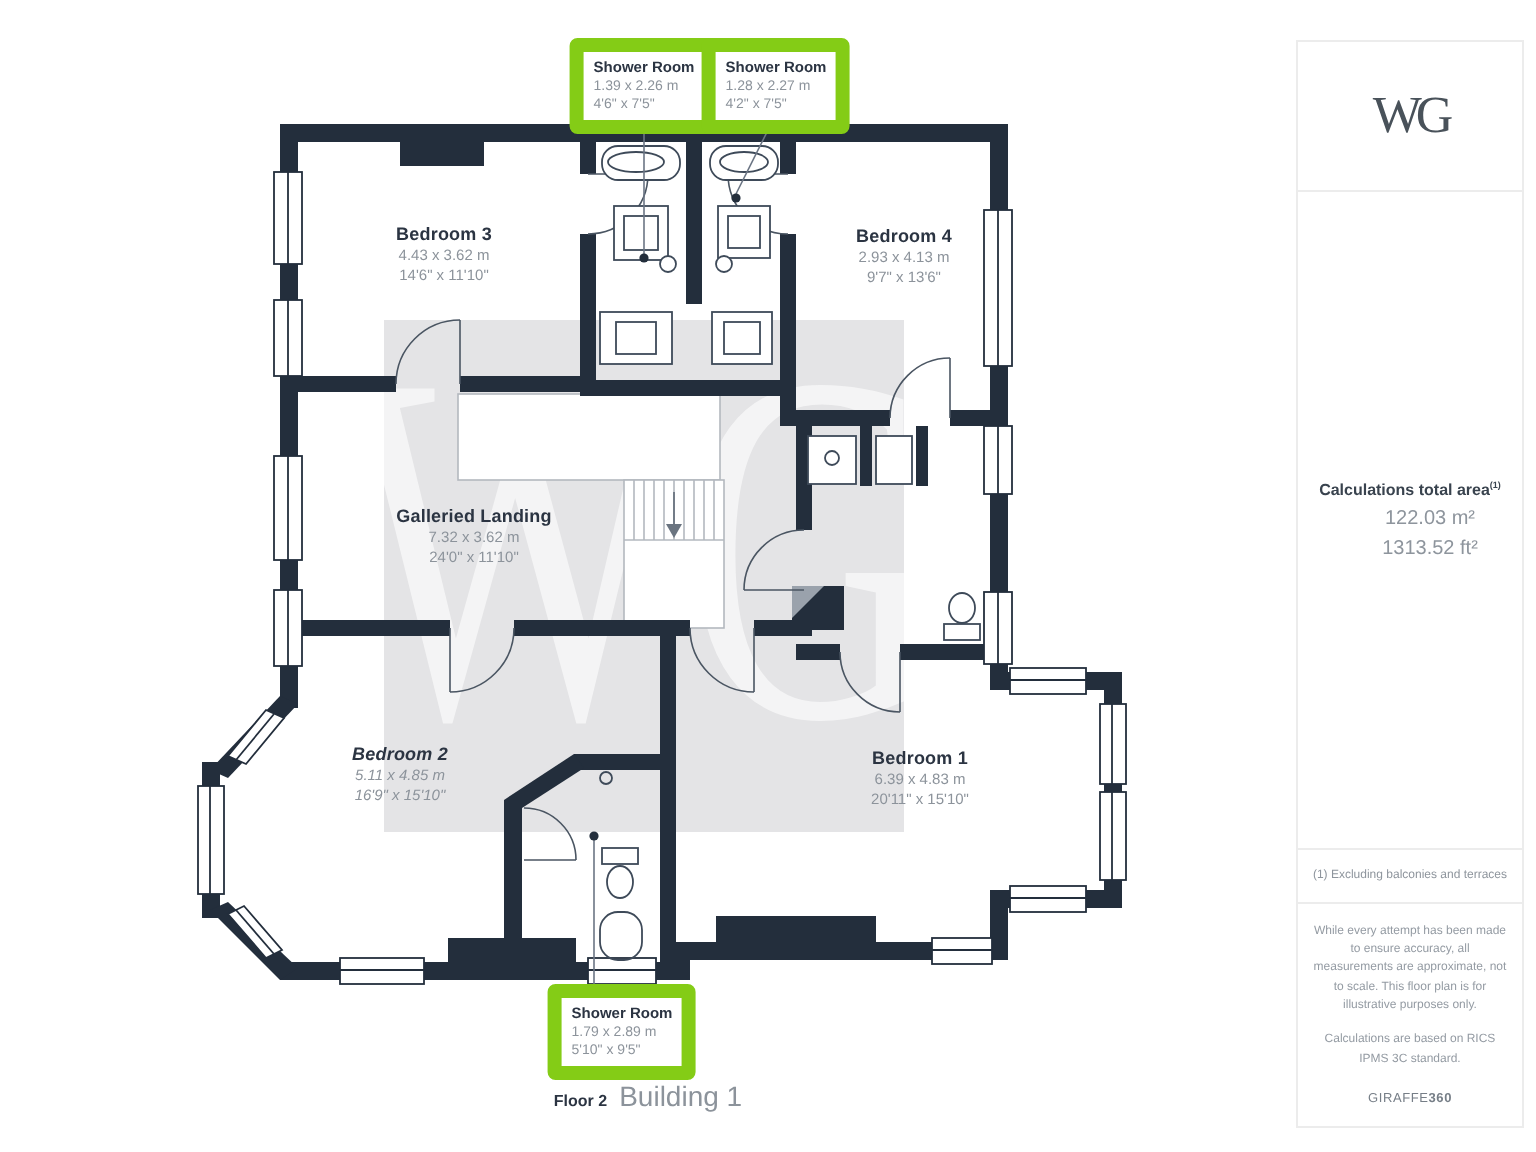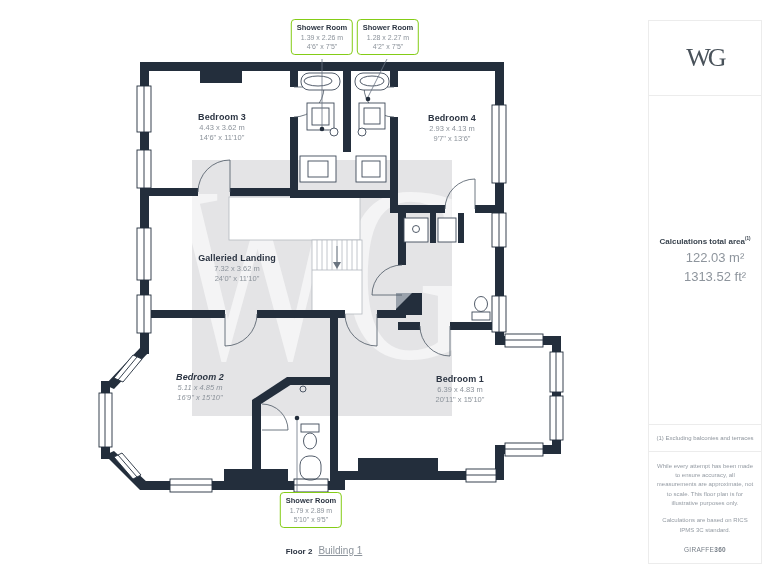--- a/index.html
+++ b/index.html
@@ -2,37 +2,37 @@
 <html><head>
 <meta charset="utf-8">
 <style>
   html,body{margin:0;padding:0;background:#fff;width:768px;height:576px;overflow:hidden;
     font-family:"Liberation Sans",sans-serif;}
   #stage{position:relative;width:768px;height:576px;background:#fff;}
   svg{position:absolute;left:0;top:0;}
   .room-label{position:absolute;transform:translate(-50%,-50%);text-align:center;line-height:1.25;white-space:nowrap;z-index:5;}
   .room-label .rname{font-weight:bold;font-size:9px;color:#2b3442;letter-spacing:.1px;}
   .room-label .rdim{font-size:7.5px;color:#8c939b;}
-  .callout{position:absolute;transform:translate(-50%,0);text-align:center;line-height:1.3;
-    background:#fff;border:1px solid #84cc16;border-radius:4px;padding:3px 5px;white-space:nowrap;z-index:6;}
+  .callout{position:absolute;transform:translate(-50%,0);line-height:1.3;
+    background:#fff;border:7px solid #84cc16;border-radius:4px;padding:3px 5px;white-space:nowrap;z-index:6;}
   .callout .rname{font-weight:bold;font-size:7.5px;color:#2b3442;display:block;}
   .callout .rdim{font-size:7px;color:#8c939b;display:block;}
   .plan-footer{position:absolute;left:0;top:540px;width:648px;text-align:center;z-index:5;}
   .plan-footer .ffloor{font-weight:bold;font-size:8px;color:#2b3442;margin-right:6px;}
-  .plan-footer .fbuild{font-size:10px;color:#8c939b;text-decoration:underline;}
+  .plan-footer .fbuild{font-size:14px;color:#8c939b;}
   
   .sidebar{position:absolute;left:648px;top:20px;width:112px;height:542px;background:#fff;
     border:1px solid #ececec;display:flex;flex-direction:column;z-index:4;}
   .sb-logo{height:74px;flex:0 0 auto;display:flex;align-items:center;justify-content:center;
     border-bottom:1px solid #ececec;font-family:"Liberation Serif",serif;font-size:26px;
     color:#49525a;letter-spacing:-3px;}
   .sb-area{flex:1 1 auto;display:flex;flex-direction:column;align-items:center;justify-content:center;text-align:center;}
   .sb-area .atitle{font-size:8px;font-weight:bold;color:#39434e;}
   .sb-area .atitle sup{font-size:4.5px;}
-  .sb-area .aval{font-size:13px;color:#8e959d;margin-top:4px;margin-left:20px;}
+  .sb-area .aval{font-size:10px;color:#8e959d;margin-top:4px;margin-left:20px;}
   .sb-note{flex:0 0 auto;border-top:1px solid #ececec;border-bottom:1px solid #ececec;
     padding:10px 6px;font-size:6px;color:#8e959d;text-align:center;}
   .sb-disc{flex:0 0 auto;padding:10px 7px 8px 7px;font-size:6px;color:#949ba3;text-align:center;line-height:1.55;}
   .sb-disc .p2{margin-top:8px;}
   .sb-brand{margin-top:10px;font-size:6.5px;color:#767e87;letter-spacing:.3px;}
   .sb-brand b{font-weight:bold;}
 </style>
 </head>
 <body>
 

